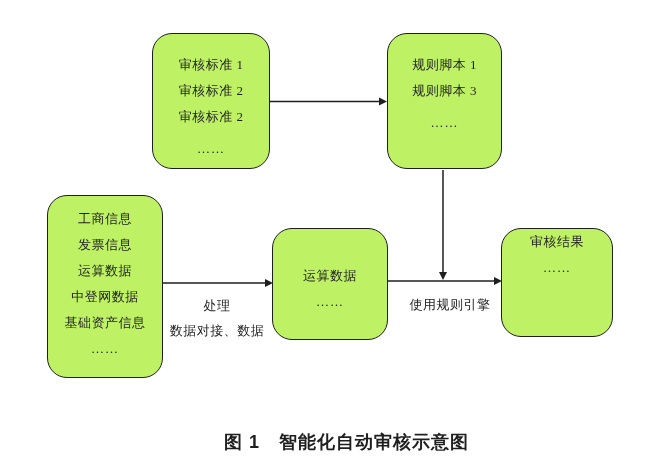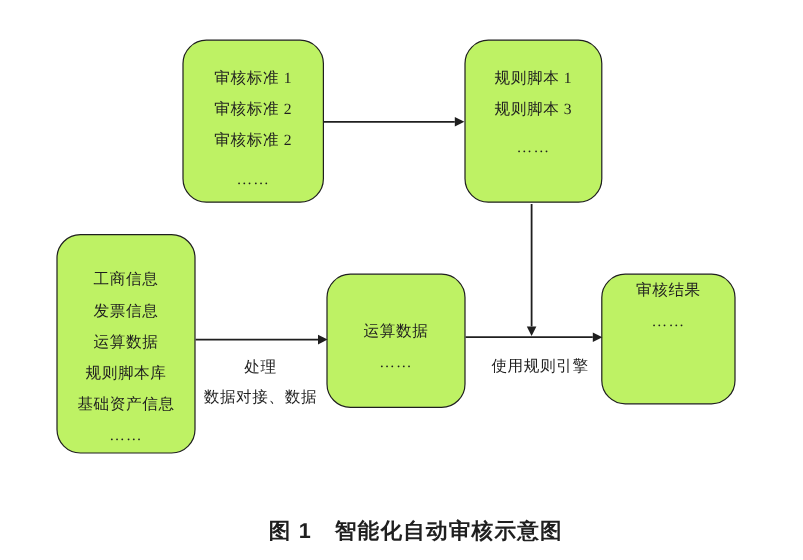--- a/index.html
+++ b/index.html
@@ -37,21 +37,21 @@
     font-size: 13px;
     line-height: 26px;
     letter-spacing: 0.5px;
     white-space: nowrap;
   }
   .node .dots {
     letter-spacing: 1px;
   }
   #box-standards, #box-scripts { padding-top: 18px; }
   #box-standards .dots, #box-scripts .dots { margin-top: 6px; }
-  #box-sources { padding-top: 24px; }
+  #box-sources { padding-top: 10px; }
   #box-computed { padding-top: 34px; }
   #box-result  { }
   .arrow-layer {
     position: absolute;
     left: 0; top: 0;
     width: 669px;
     height: 467px;
   }
   .arrow-label {
     position: absolute;
@@ -91,21 +91,21 @@
   <div class="node" id="box-scripts" style="left:387px; top:33px; width:115px; height:136px;">
     <div class="item">规则脚本 1</div>
     <div class="item">规则脚本 3</div>
     <div class="item dots">……</div>
   </div>
 
   <div class="node" id="box-sources" style="left:47px; top:195px; width:116px; height:183px;">
     <div class="item">工商信息</div>
     <div class="item">发票信息</div>
     <div class="item">运算数据</div>
-    <div class="item">规则脚本库</div>
+    <div class="item">中登网数据</div>
     <div class="item">基础资产信息</div>
     <div class="item dots">……</div>
   </div>
 
   <div class="node" id="box-computed" style="left:272px; top:228px; width:116px; height:112px;">
     <div class="item">运算数据</div>
     <div class="item dots">……</div>
   </div>
 
   <div class="node" id="box-result" style="left:501px; top:228px; width:112px; height:109px;">

